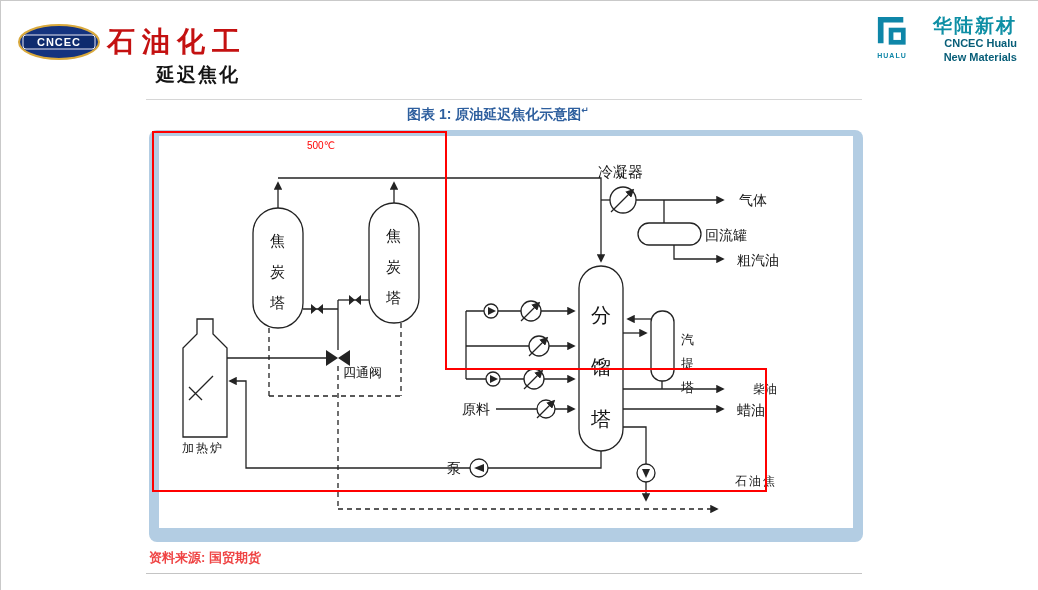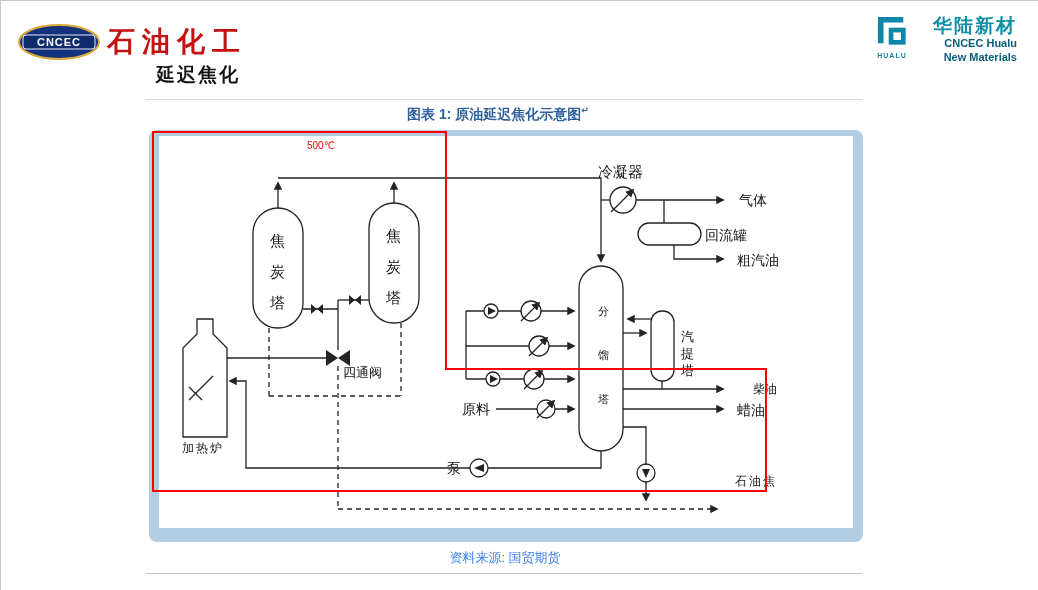--- a/index.html
+++ b/index.html
@@ -5,22 +5,22 @@
   html,body{margin:0;padding:0;background:#e9e9e9;}
   .slide{position:relative;width:1038px;height:590px;background:#ffffff;border:1px solid #c9c9c9;
          font-family:"Liberation Sans","DejaVu Sans",sans-serif;overflow:hidden;}
   .abs{position:absolute;}
   .brand-left{position:absolute;left:106px;top:22px;font-family:Liberation Serif, serif;
               font-weight:700;font-size:28px;letter-spacing:7px;color:#c41111;white-space:nowrap;}
   .page-title{position:absolute;left:115px;top:61px;font-size:19px;font-weight:600;color:#151515;letter-spacing:2px;margin-left:40px;}
   .fig-caption{position:absolute;left:140px;top:104px;width:714px;text-align:center;
                font-size:14px;font-weight:700;color:#2e5f9e;}
   .fig-caption .mark{font-size:9px;vertical-align:super;}
-  .fig-source{position:absolute;left:148px;top:548px;width:712px;text-align:center;
-              font-size:13px;font-weight:400;color:#3b82f6;}
+  .fig-source{position:absolute;left:148px;top:548px;width:712px;text-align:left;
+              font-size:13px;font-weight:700;color:#ef4444;}
   .rule{position:absolute;height:1px;background:#d6d6d6;}
   .fig-frame{position:absolute;left:148px;top:129px;width:714px;height:412px;background:#b3cde3;border-radius:8px;}
   .fig-inner{position:absolute;left:10px;top:6px;width:694px;height:392px;background:#ffffff;}
   .dlabel{position:absolute;color:#141414;font-size:14px;white-space:nowrap;}
   .vert{word-break:break-all;white-space:normal;text-align:right;}
   .pl{stroke:#232323;stroke-width:1.3;fill:none;}
   .dash{stroke-dasharray:5,4;}
   .sym{fill:#ffffff;stroke:#232323;stroke-width:1.3;}
   .hl-right{position:absolute;left:874px;top:14px;display:flex;gap:24px;align-items:flex-start;}
   .hl-cn{font-size:19px;font-weight:700;color:#0e8fa5;letter-spacing:2px;line-height:1.15;}
@@ -142,22 +142,22 @@
       <circle class="sym" cx="487" cy="336" r="9"></circle>
       <path d="M483,332 L491,332 L487,341 Z" fill="#232323"></path>
     </g>
   </svg>
 
   <div>
     <div class="dlabel" style="left:181px;top:439px;font-size:12px;letter-spacing:2px">加热炉</div>
     <div class="dlabel vert" style="left:267px;top:224px;width:17px;font-size:15px;line-height:31px">焦炭塔</div>
     <div class="dlabel vert" style="left:383px;top:219px;width:17px;font-size:15px;line-height:31px">焦炭塔</div>
     <div class="dlabel" style="left:342px;top:363px;font-size:13px">四通阀</div>
-    <div class="dlabel vert" style="left:590px;top:288px;width:18px;font-size:11px;line-height:44px">分馏塔</div>
-    <div class="dlabel vert" style="left:678px;top:327px;width:15px;font-size:13px;line-height:17px">汽提塔</div>
+    <div class="dlabel vert" style="left:590px;top:288px;width:18px;font-size:20px;line-height:52px">分馏塔</div>
+    <div class="dlabel vert" style="left:678px;top:327px;width:15px;font-size:13px;line-height:24px">汽提塔</div>
     <div class="dlabel" style="left:597px;top:162px;font-size:15px">冷凝器</div>
     <div class="dlabel" style="left:704px;top:226px;font-size:14px">回流罐</div>
     <div class="dlabel" style="left:738px;top:191px;font-size:14px">气体</div>
     <div class="dlabel" style="left:736px;top:251px;font-size:14px">粗汽油</div>
     <div class="dlabel" style="left:752px;top:380px;font-size:12px">柴油</div>
     <div class="dlabel" style="left:736px;top:401px;font-size:14px">蜡油</div>
     <div class="dlabel" style="left:734px;top:472px;font-size:12px;letter-spacing:2px">石油焦</div>
     <div class="dlabel" style="left:461px;top:400px;font-size:14px">原料</div>
     <div class="dlabel" style="left:446px;top:459px;font-size:14px">泵</div>
     <div class="dlabel" style="left:306px;top:139px;font-size:10px;color:#ff0000">500℃</div>

